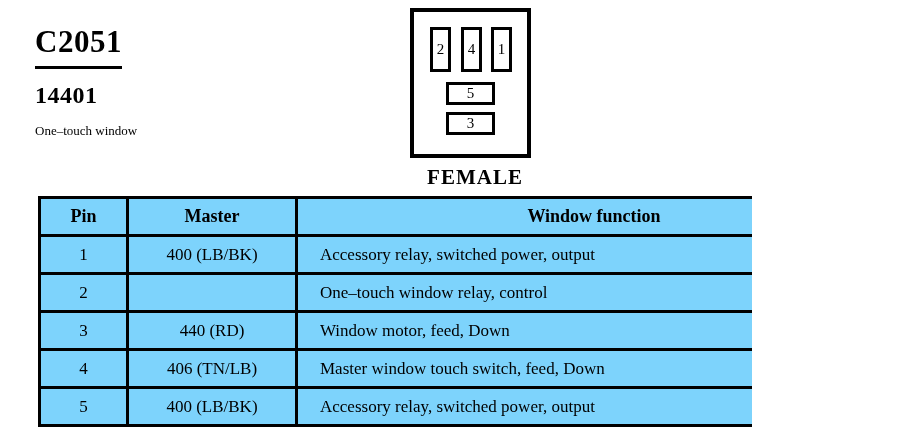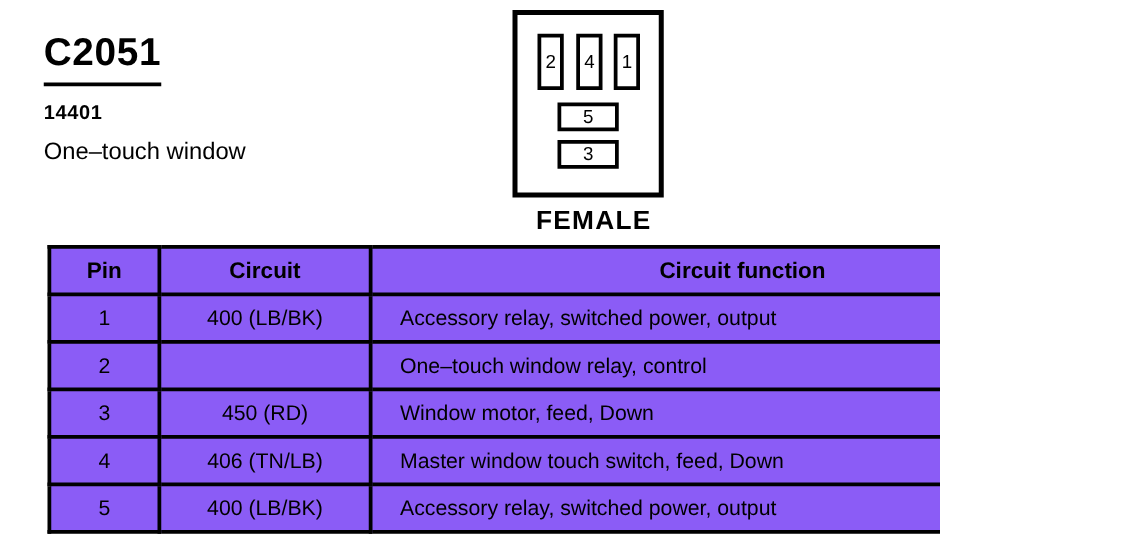--- a/index.html
+++ b/index.html
@@ -6,21 +6,21 @@
     margin: 0;
     padding: 0;
     background: #ffffff;
   }
   .page {
     position: relative;
     width: 752px;
     height: 448px;
     background: #ffffff;
     color: #000000;
-    font-family: Liberation Sans, sans-serif;
+    font-family: Liberation Serif, serif;
     overflow: hidden;
     border-radius: 10px;
   }
 
   
   .header-block {
     position: absolute;
     left: 35px;
     top: 26px;
   }
@@ -28,27 +28,27 @@
     display: inline-block;
     font-size: 31px;
     font-weight: bold;
     letter-spacing: 0.5px;
     line-height: 1.05;
     padding-bottom: 7px;
     border-bottom: 3px solid #000000;
   }
   .part-number {
     margin-top: 13px;
-    font-size: 16px;
+    font-size: 24px;
     font-weight: bold;
     letter-spacing: 0.5px;
   }
   .component-desc {
     margin-top: 11px;
-    font-size: 19px;
+    font-size: 13px;
     line-height: 21px;
     text-align: center;
   }
 
   
   .connector-box {
     position: absolute;
     left: 410px;
     top: 8px;
     width: 121px;
@@ -95,21 +95,21 @@
     border-collapse: collapse;
     table-layout: fixed;
     font-size: 17px;
   }
   .pinout-table th,
   .pinout-table td {
     border: 3px solid #000000;
     height: 35px;
     padding: 0;
     vertical-align: middle;
-    background: #8b5cf6;
+    background: #7dd3fc;
   }
   .pinout-table th {
     font-size: 18px;
     font-weight: bold;
     text-align: center;
   }
   .col-pin { width: 88px; }
   .col-circuit { width: 169px; }
   .cell-pin, .cell-circuit { text-align: center; }
   .cell-function { text-align: left; padding-left: 22px !important; }
@@ -149,38 +149,38 @@
 
   <table class="pinout-table">
     <colgroup>
       <col class="col-pin">
       <col class="col-circuit">
       <col>
     </colgroup>
     <thead>
       <tr>
         <th>Pin</th>
-        <th>Circuit</th>
-        <th>Circuit function</th>
+        <th>Master</th>
+        <th>Window function</th>
       </tr>
     </thead>
     <tbody>
       <tr>
         <td class="cell-pin">1</td>
         <td class="cell-circuit">400 (LB/BK)</td>
         <td class="cell-function">Accessory relay, switched power, output</td>
       </tr>
       <tr>
         <td class="cell-pin">2</td>
         <td class="cell-circuit"></td>
         <td class="cell-function">One–touch window relay, control</td>
       </tr>
       <tr>
         <td class="cell-pin">3</td>
-        <td class="cell-circuit">450 (RD)</td>
+        <td class="cell-circuit">440 (RD)</td>
         <td class="cell-function">Window motor, feed, Down</td>
       </tr>
       <tr>
         <td class="cell-pin">4</td>
         <td class="cell-circuit">406 (TN/LB)</td>
         <td class="cell-function">Master window touch switch, feed, Down</td>
       </tr>
       <tr>
         <td class="cell-pin">5</td>
         <td class="cell-circuit">400 (LB/BK)</td>

